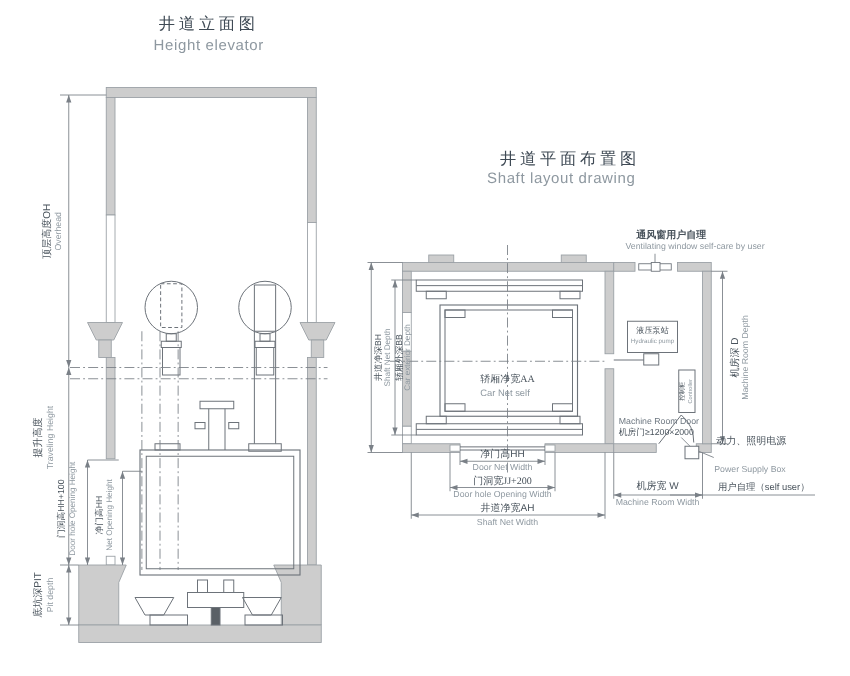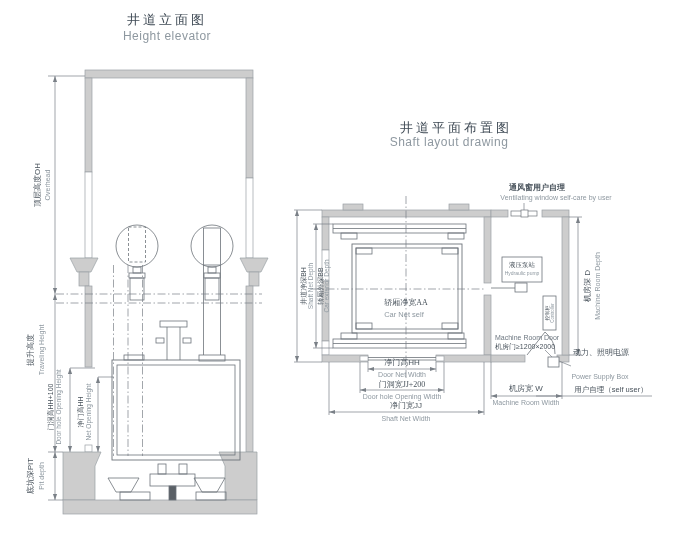--- a/index.html
+++ b/index.html
@@ -221,21 +221,21 @@
 
   <div class="lbl zh" style="left:406px;top:303px;font-family:Liberation Serif, serif;">轿厢净宽AA</div>
   <div class="lbl en" style="left:404px;top:315px;font-size:7.5px;">Car Net self</div>
 
   <div class="lbl zh" style="left:402px;top:363px;">净门高HH</div>
   <div class="lbl en" style="left:402px;top:375px;">Door Net Width</div>
 
   <div class="lbl zh" style="left:402px;top:385px;font-family:Liberation Serif, serif;">门洞宽JJ+200</div>
   <div class="lbl en" style="left:402px;top:397px;">Door hole Opening Width</div>
 
-  <div class="lbl zh" style="left:406px;top:406px;">净门宽JJ</div>
+  <div class="lbl zh" style="left:406px;top:406px;">井道净宽AH</div>
   <div class="lbl en" style="left:406px;top:419px;">Shaft Net Width</div>
 
   <div class="lbl zh" style="left:526px;top:389px;">机房宽 W</div>
   <div class="lbl en" style="left:526px;top:403px;">Machine Room Width</div>
 
   <div class="vlbl zh" style="left:588px;top:286px;">机房深 D</div>
   <div class="vlbl en" style="left:597px;top:286px;">Machine Room Depth</div>
 
   <div class="lbl zh" style="left:537px;top:188px;font-weight:bold;">通风窗用户自理</div>
   <div class="lbl en" style="left:556px;top:198px;">Ventilating window self-care by user</div>

